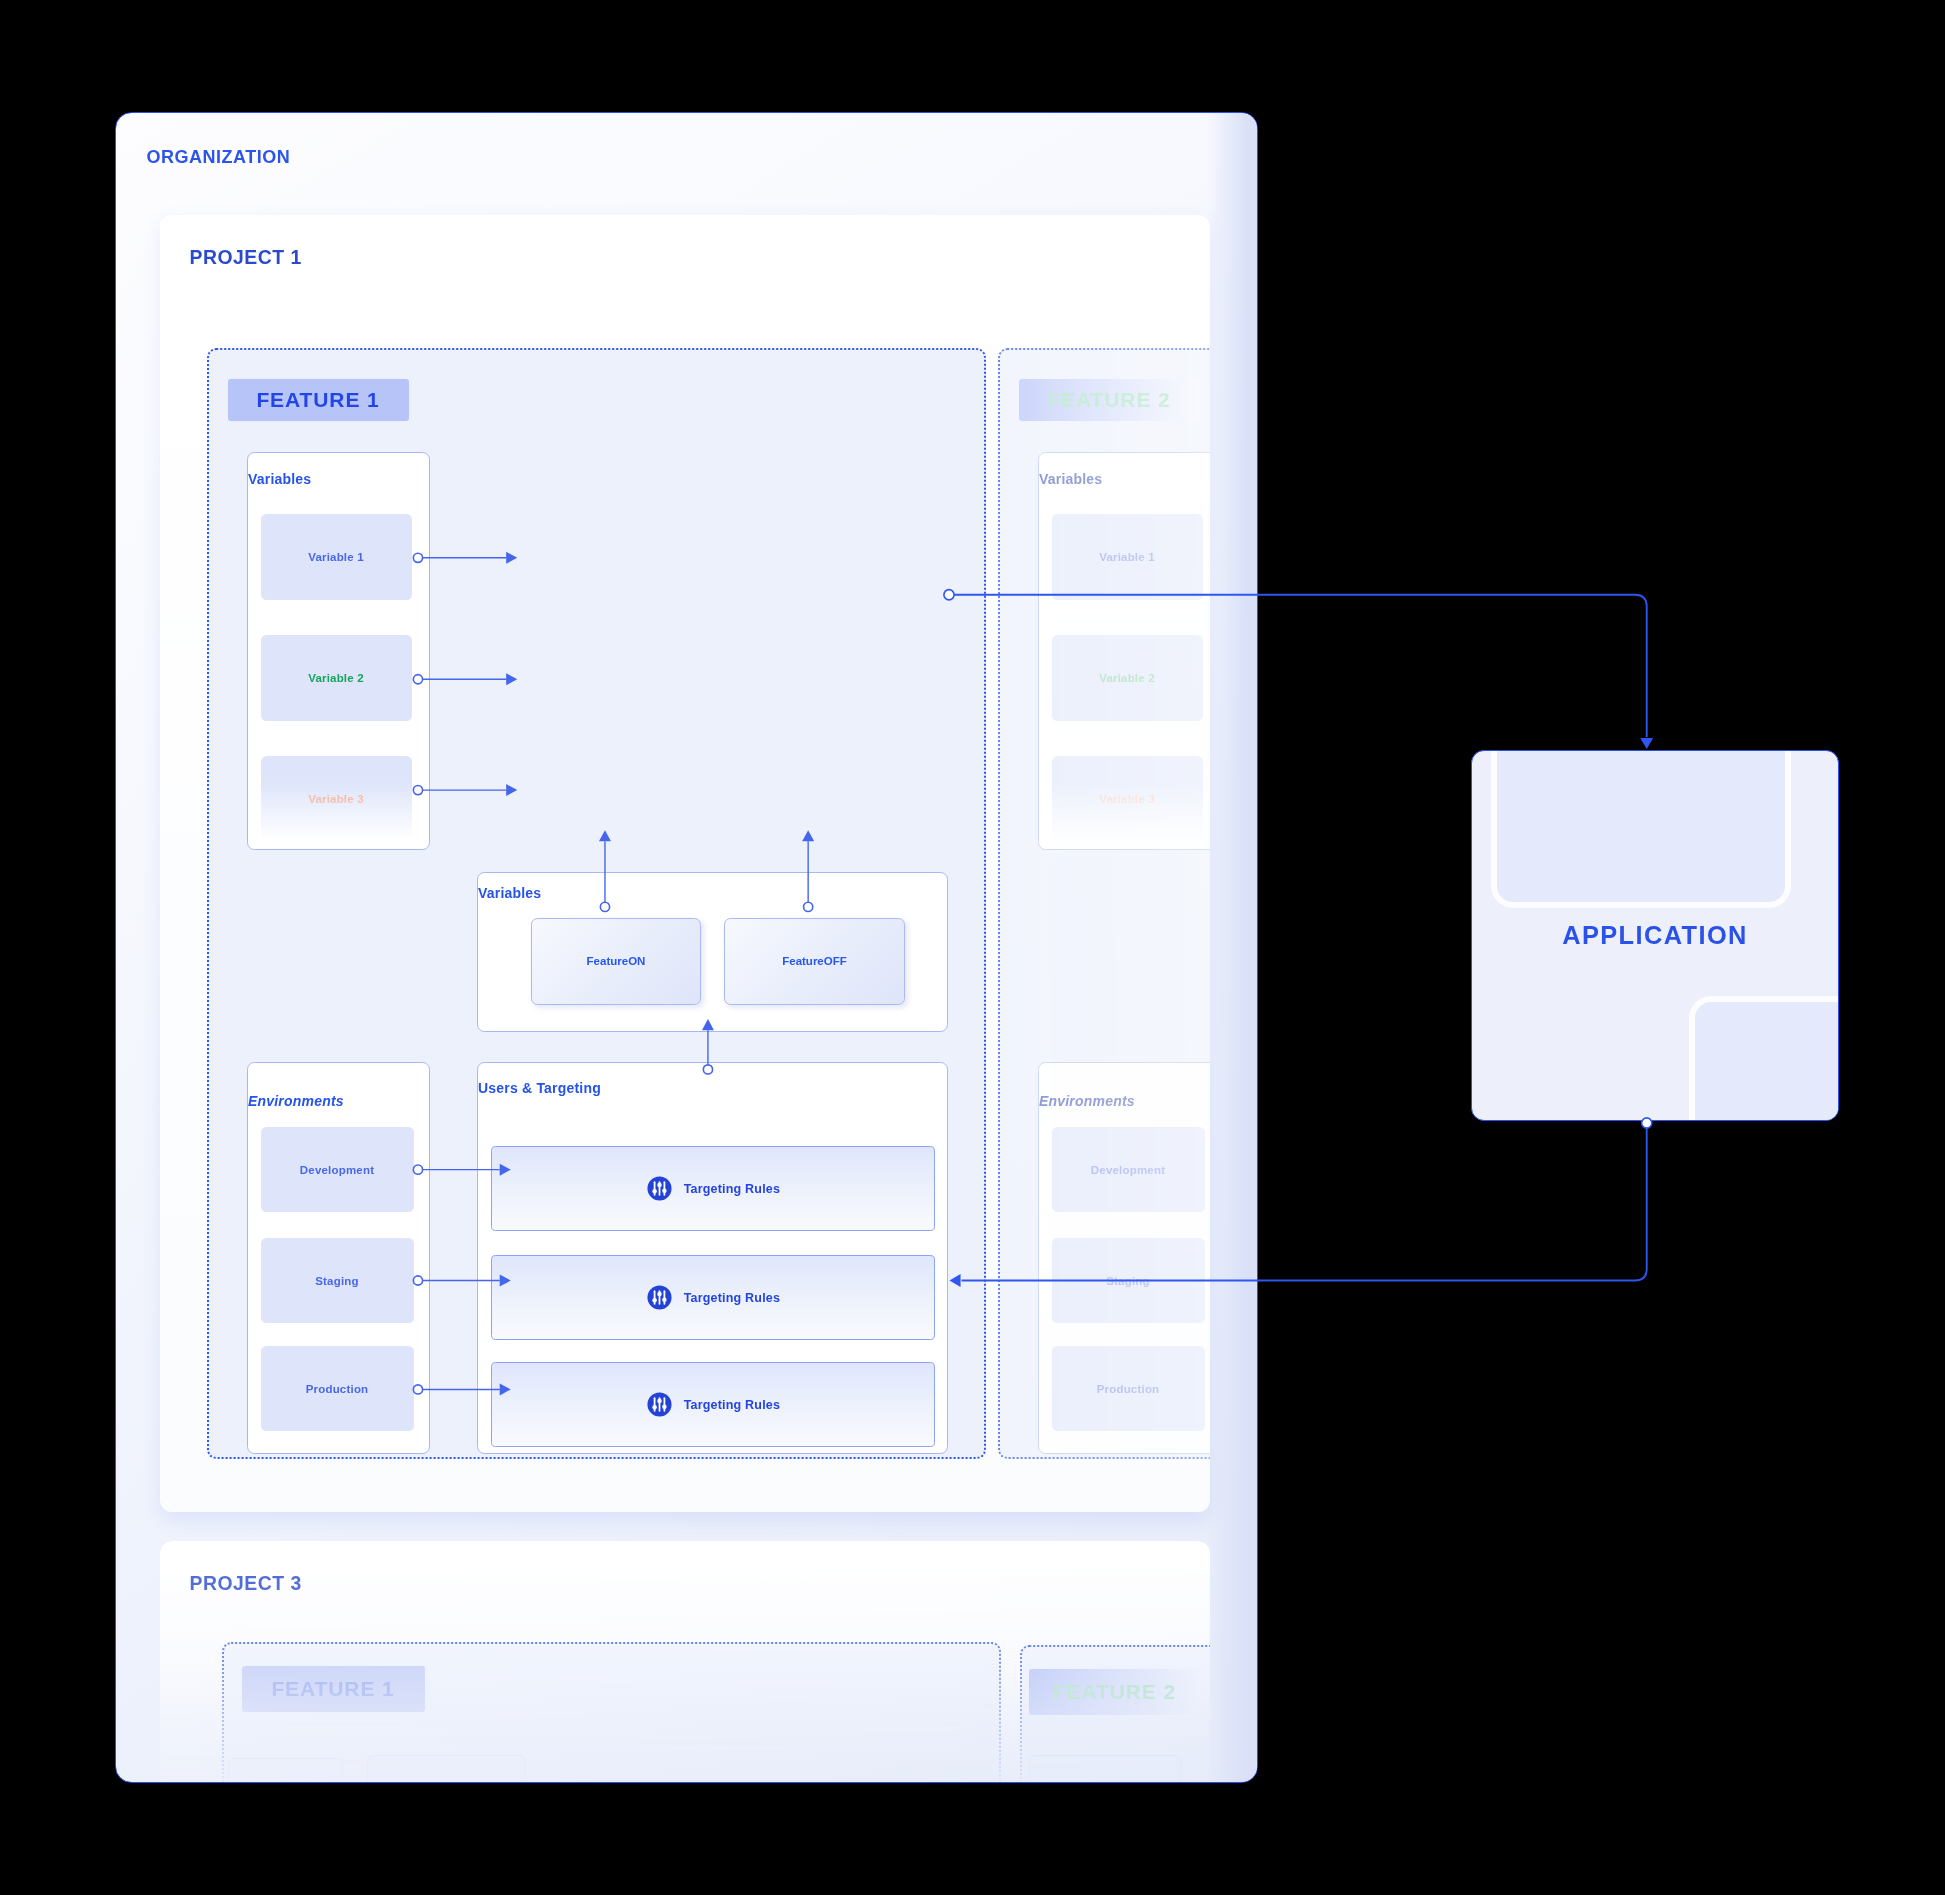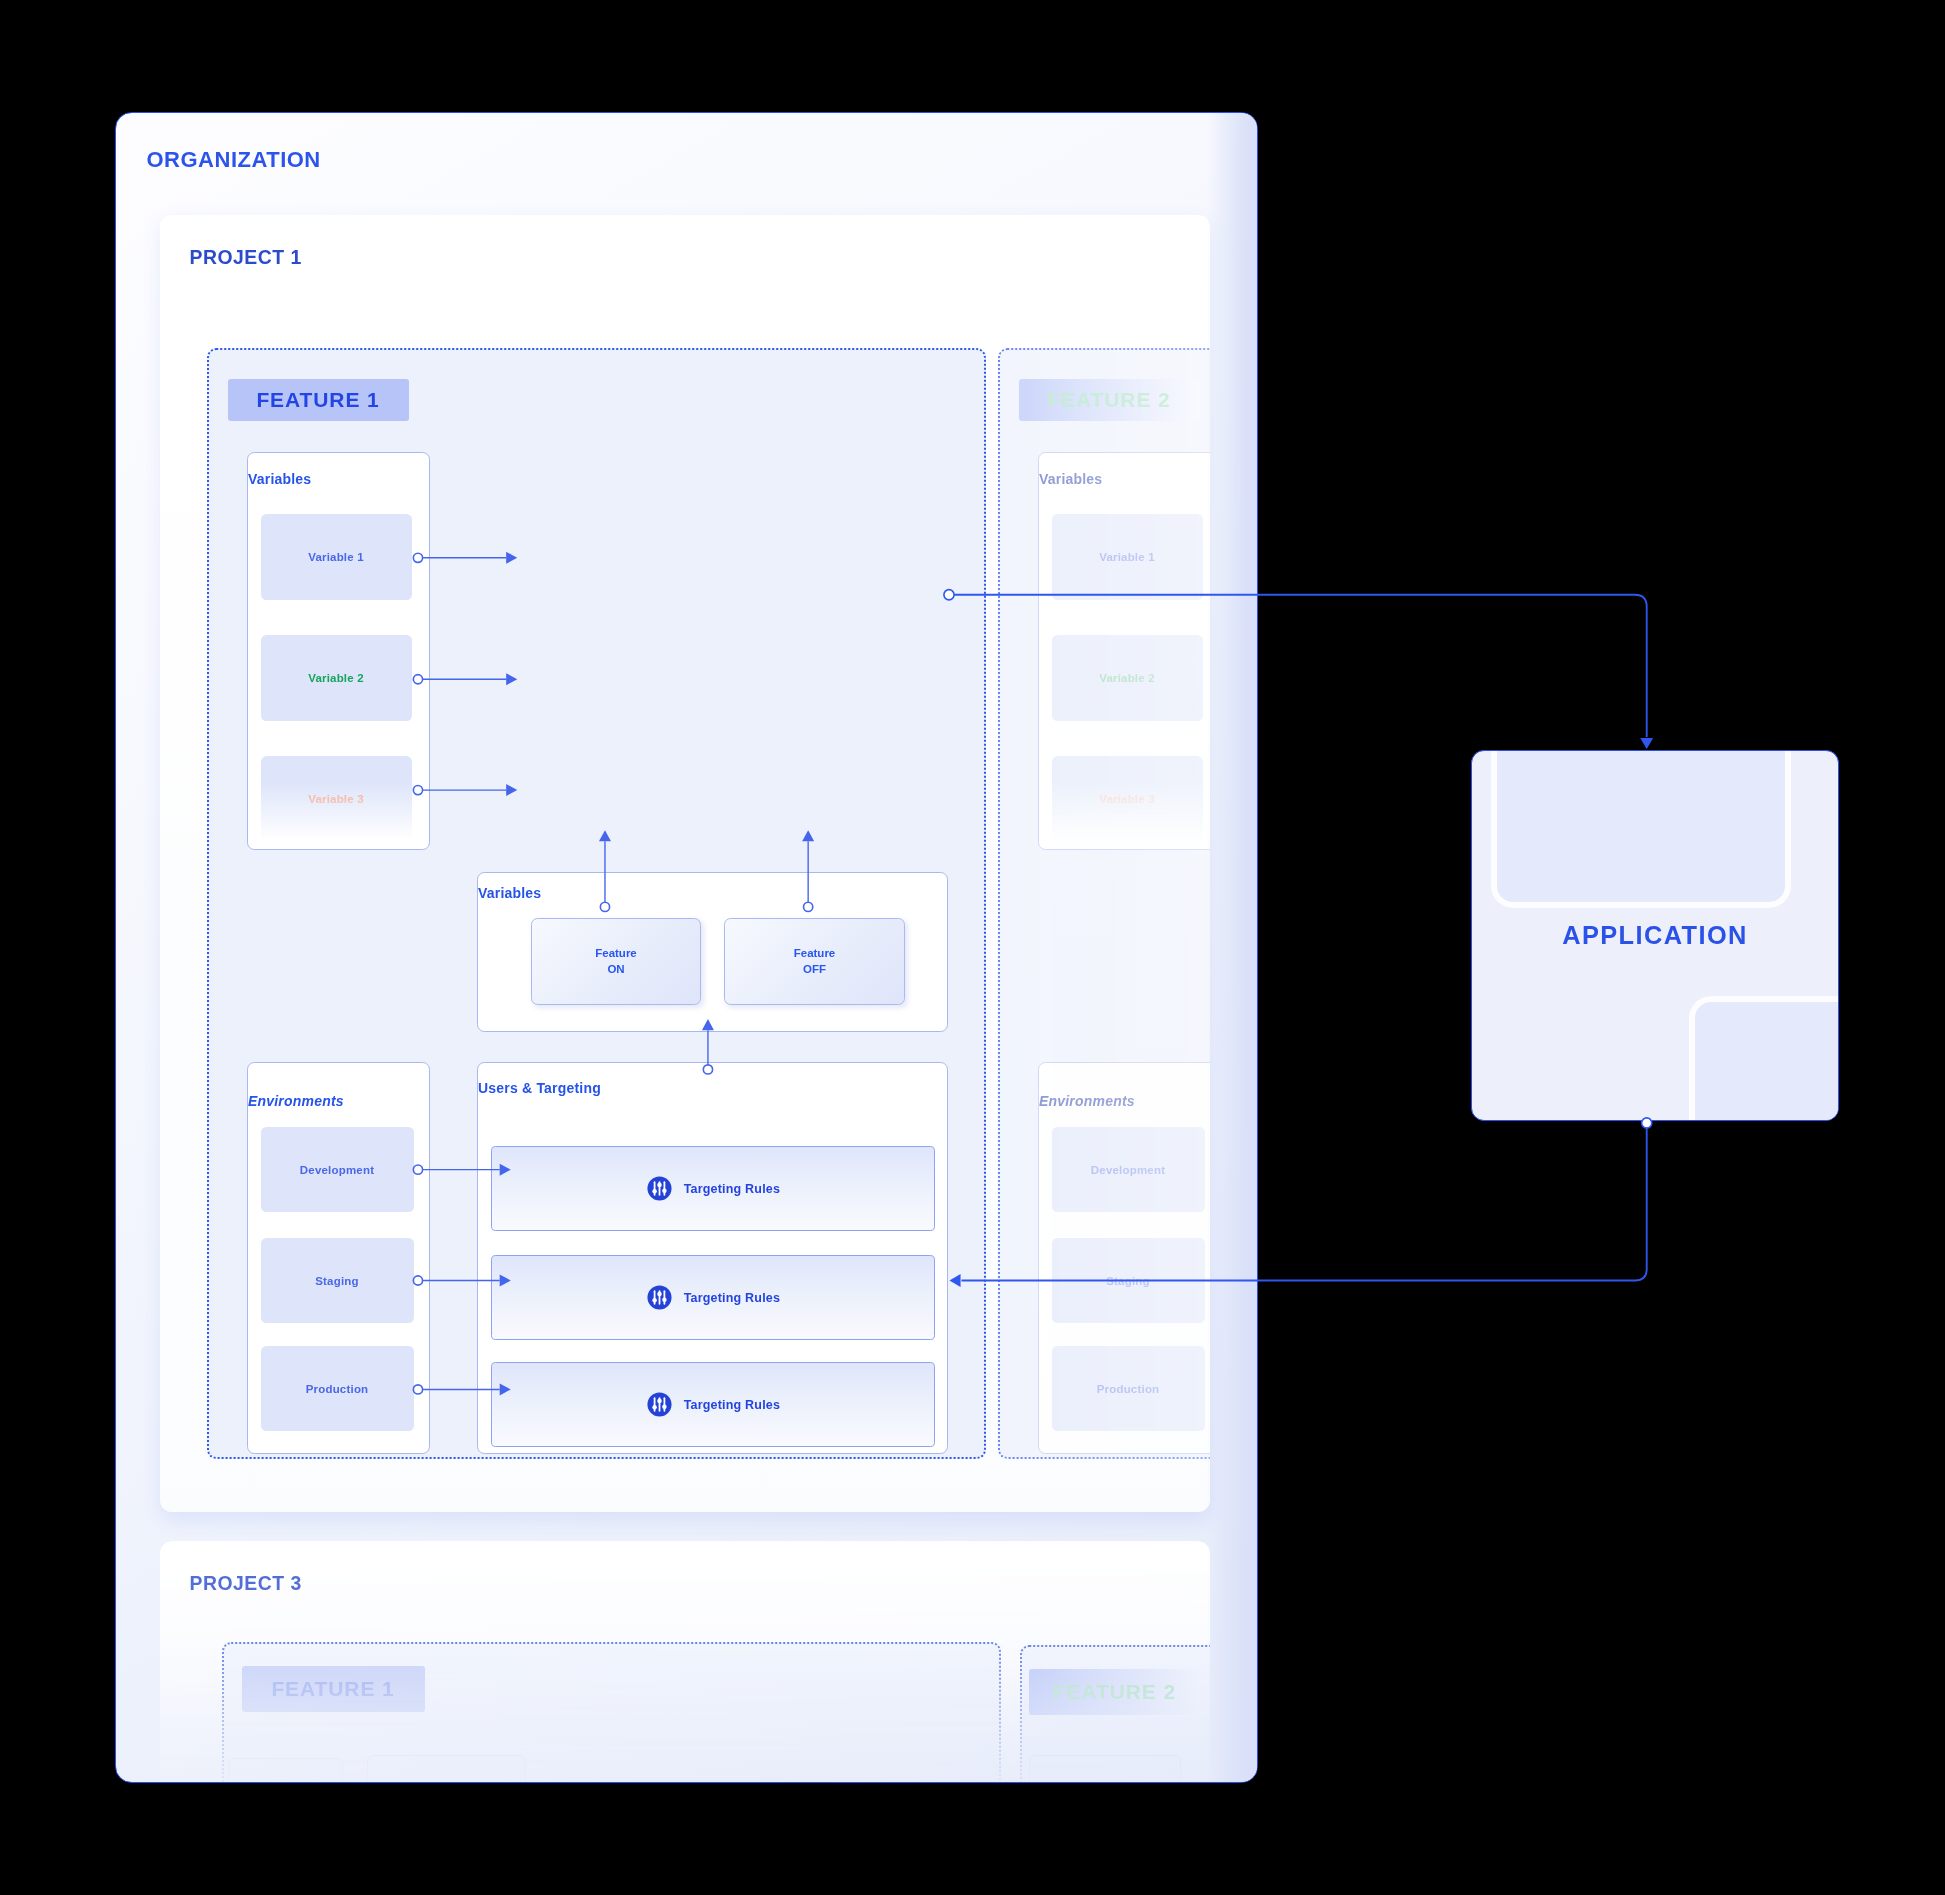--- a/index.html
+++ b/index.html
@@ -3,21 +3,21 @@
 <meta charset="utf-8">
 <style>
   html,body{margin:0;padding:0;background:#000;}
   .canvas{position:relative;width:1946px;height:1896px;background:#000;overflow:hidden;
           font-family:"Liberation Sans","DejaVu Sans",sans-serif;font-weight:bold;}
   .abs{position:absolute;box-sizing:border-box;}
 
   
   .org{left:115px;top:112px;width:1143px;height:1671px;border:1.8px solid #2b50ee;border-radius:16.6px;
        background:linear-gradient(150deg,#fdfdff 0%,#f3f6fd 45%,#e6ebfa 100%);overflow:hidden;}
-  .org-title{left:30.5px;top:34px;font-size:22px;letter-spacing:0.5px;color:#2d54ea;}
+  .org-title{left:30.5px;top:34px;font-size:18px;letter-spacing:0.5px;color:#2d54ea;}
   .org-strip{right:0;top:0;width:50px;height:100%;
        background:linear-gradient(90deg,rgba(216,224,248,0) 0%,#d9e0f8 80%);z-index:3;}
 
   
   .project{background:linear-gradient(180deg,#ffffff 0%,#fbfcfe 100%);border-radius:12px;
        box-shadow:0 7.4px 20.3px rgba(45,84,234,0.10);overflow:hidden;z-index:2;}
   .p1{left:44px;top:102px;width:1050px;height:1297px;}
   .p2{left:44px;top:1428px;width:1050px;height:259px;
       -webkit-mask-image:linear-gradient(180deg,#000 0%,rgba(0,0,0,.85) 38%,rgba(0,0,0,.4) 68%,rgba(0,0,0,.1) 90%,transparent 100%);
       mask-image:linear-gradient(180deg,#000 0%,rgba(0,0,0,.85) 38%,rgba(0,0,0,.4) 68%,rgba(0,0,0,.1) 90%,transparent 100%);}
@@ -47,21 +47,21 @@
   .vchip{left:12.5px;width:151px;height:86px;}
   .vals{left:268px;top:102px;width:471px;height:398px;}
   .vals .panel-title{margin-top:17.5px;}
   .cell{background:#dfe6fa;border-radius:5.5px;}
 
   .variations{left:268px;top:522px;width:471px;height:160px;}
   .variations .panel-title{margin-top:12px;}
   .vcard{border:0.9px solid #aab9f2;border-radius:6.5px;
          background:linear-gradient(135deg,#f7f9fe 0%,#e7ecfb 60%,#dfe5fa 100%);
          box-shadow:2.3px 2.8px 5.5px rgba(90,110,200,.15);
-         display:flex;flex-direction:column;align-items:center;justify-content:center;
+         display:flex;align-items:center;justify-content:center;
          font-size:11.5px;line-height:1.35;color:#2856ef;text-align:center;}
 
   .envs{left:38px;top:712px;width:183px;height:392px;}
   .envs .panel-title{margin-top:30px;font-style:italic;}
   .echip{left:12.5px;width:153px;height:85px;}
 
   .ut{left:268px;top:712px;width:471px;height:392px;}
   .ut .panel-title{margin-top:16.6px;}
   .trow{left:13.4px;width:444px;height:85px;border:0.9px solid #8da2f2;border-radius:4.6px;
         background:linear-gradient(180deg,#dfe6fb 0%,#eef2fc 55%,#f9fafe 100%);

